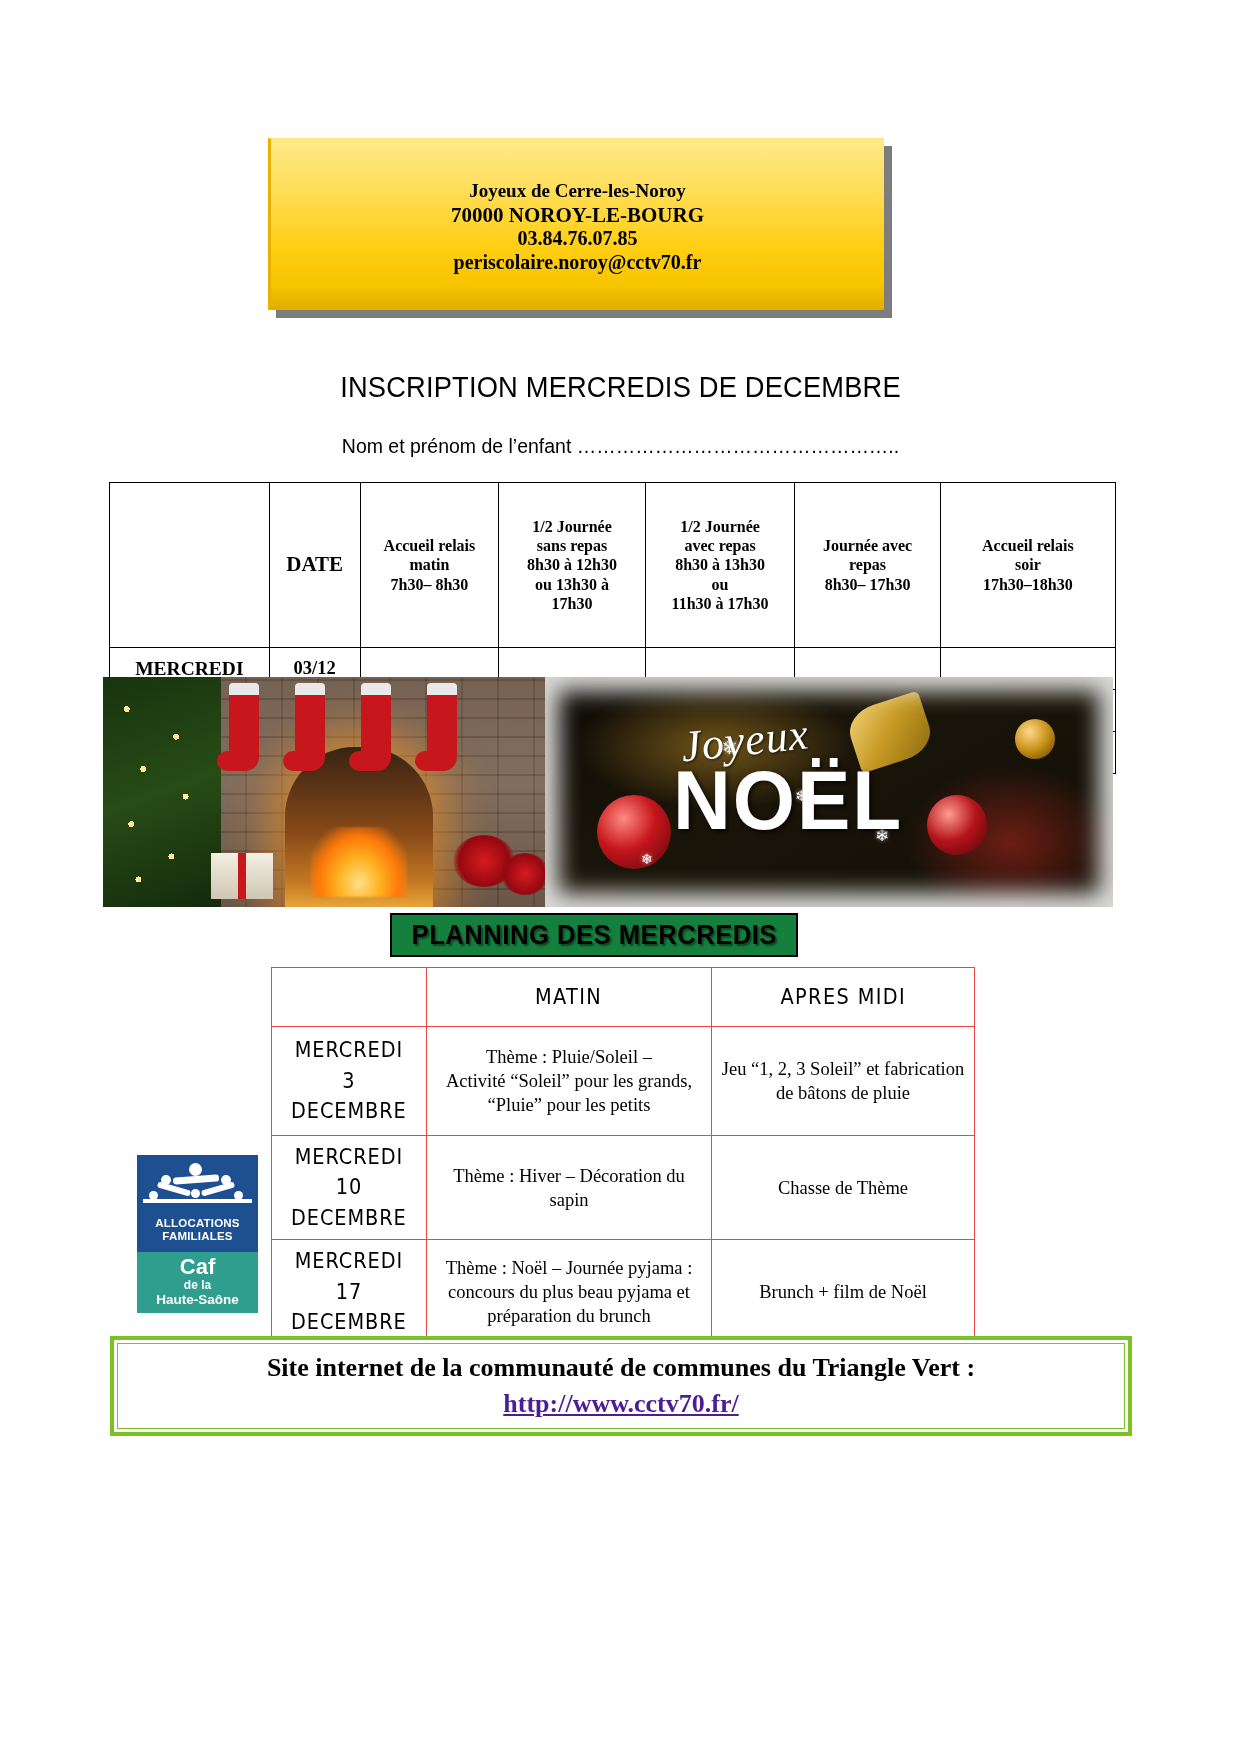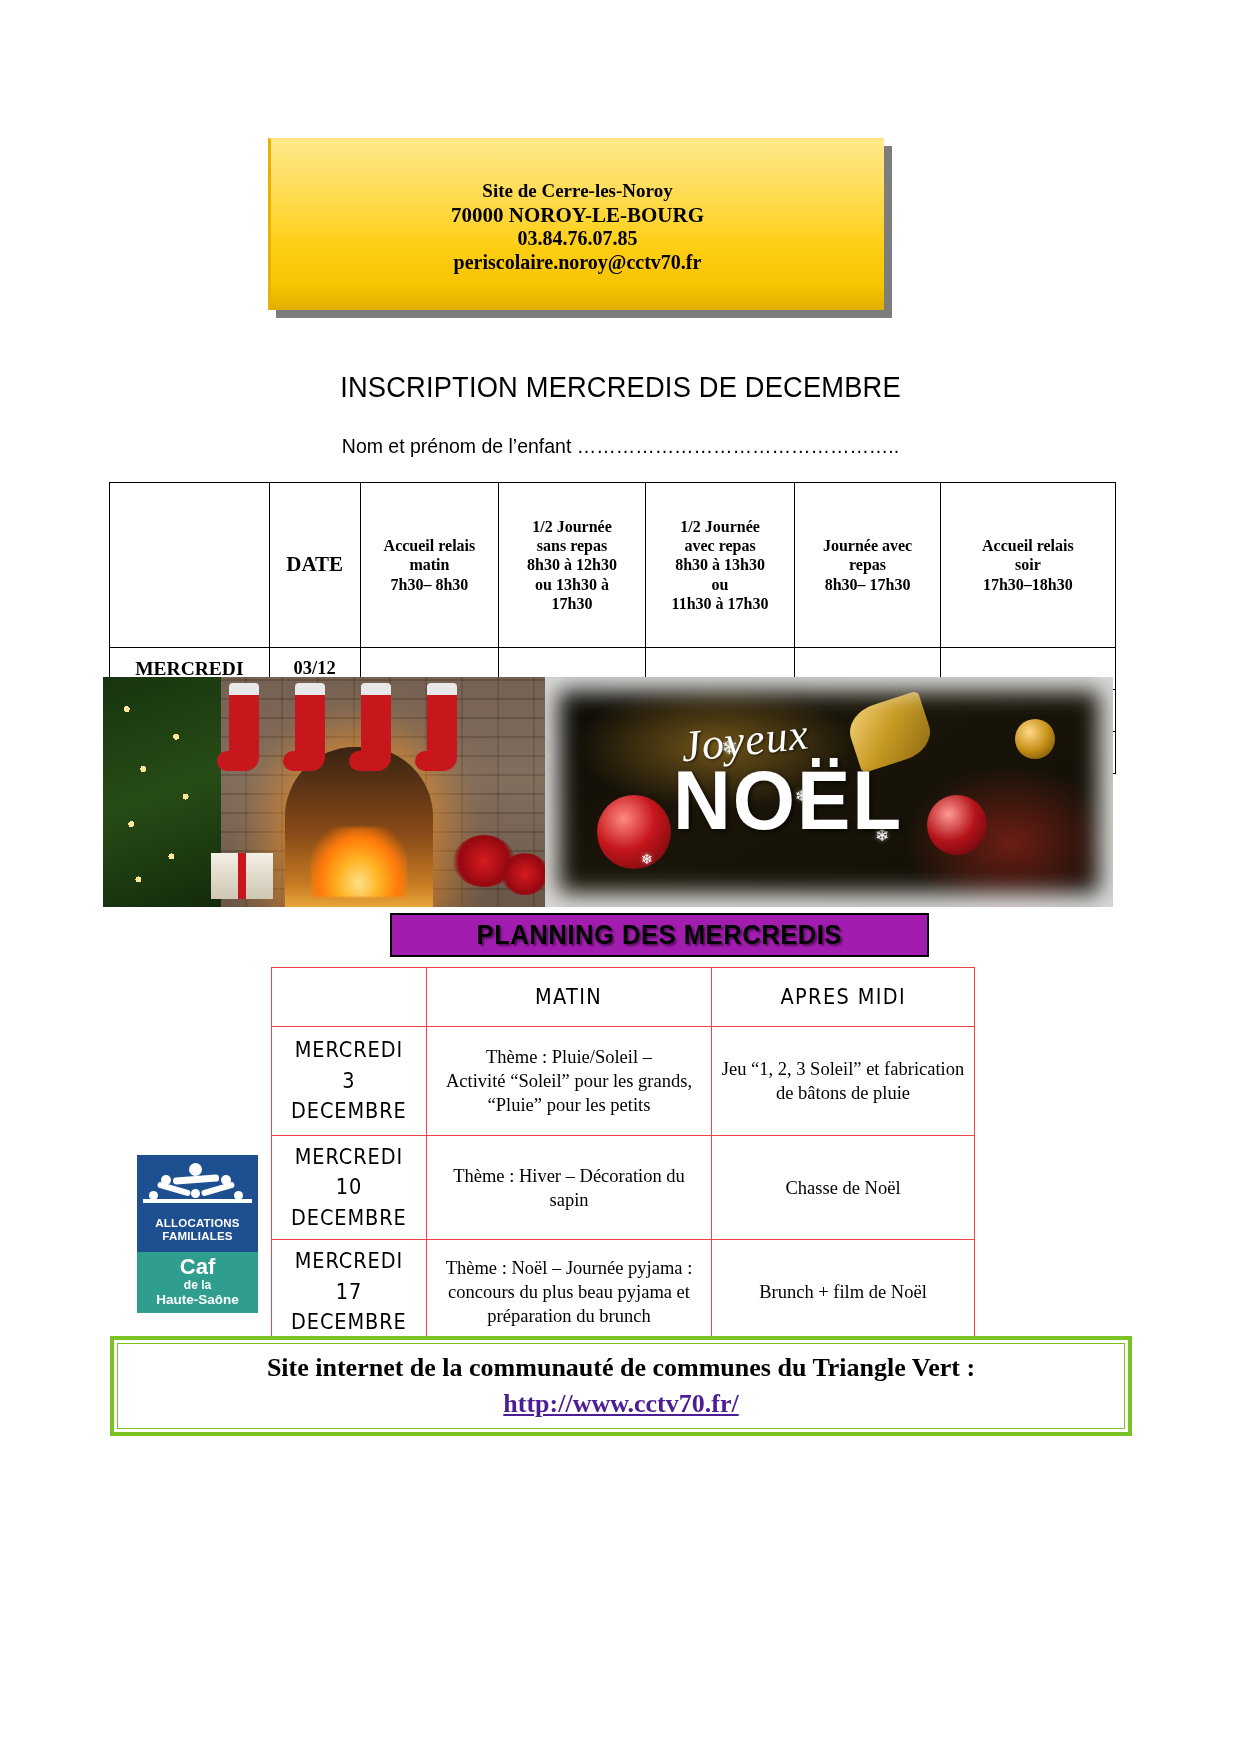--- a/index.html
+++ b/index.html
@@ -271,24 +271,24 @@
     font-size: 20px;
     line-height: 1;
     text-shadow: 0 0 4px rgba(255,255,255,.7);
   }
 
   
   .planning-title-box {
     position: absolute;
     left: 390px;
     top: 913px;
-    width: 539px;
+    width: 408px;
     height: 44px;
     border: 2.2px solid #000000;
-    background: #a21caf;
+    background: #15803d;
     display: flex;
     align-items: center;
     justify-content: center;
     box-sizing: border-box;
   }
   .planning-title {
     font-family: "Liberation Sans", sans-serif;
     font-weight: bold;
     font-size: 27px;
     letter-spacing: .5px;
@@ -456,21 +456,21 @@
     display: block;
   }
 </style>
 </head>
 <body>
 
 <div class="page">
 
   <div class="header-shadow"></div>
   <div class="header-box">
-    <div class="header-line hl-2">Site de Cerre-les-Noroy</div>
+    <div class="header-line hl-2">Joyeux de Cerre-les-Noroy</div>
     <div class="header-line hl-3">70000 NOROY-LE-BOURG</div>
     <div class="header-line hl-4">03.84.76.07.85</div>
     <div class="header-line hl-5">periscolaire.noroy@cctv70.fr</div>
   </div>
 
   <div class="doc-title">INSCRIPTION MERCREDIS DE DECEMBRE</div>
 
   <div class="name-line">
     <span>Nom et prénom de l’enfant</span>
     <span>…………………………………………..</span>
@@ -609,21 +609,21 @@
         <td class="plan-cell">Jeu “1, 2, 3 Soleil” et fabrication
 de bâtons de pluie</td>
       </tr>
       <tr class="plan-row-2">
         <td>
           <span class="plan-day">MERCREDI
 10
 DECEMBRE</span>
         </td>
         <td class="plan-cell">Thème : Hiver – Décoration du sapin</td>
-        <td class="plan-cell">Chasse de Noël</td>
+        <td class="plan-cell">Chasse de Thème</td>
       </tr>
       <tr class="plan-row-3">
         <td>
           <span class="plan-day">MERCREDI
 17
 DECEMBRE</span>
         </td>
         <td class="plan-cell">Thème : Noël – Journée pyjama :
 concours du plus beau pyjama et
 préparation du brunch</td>

